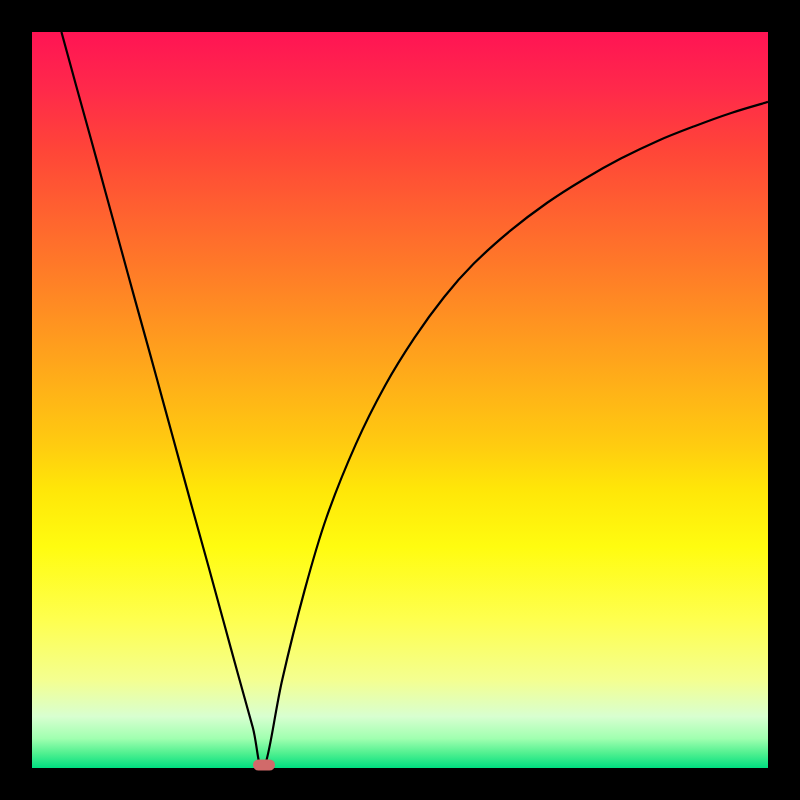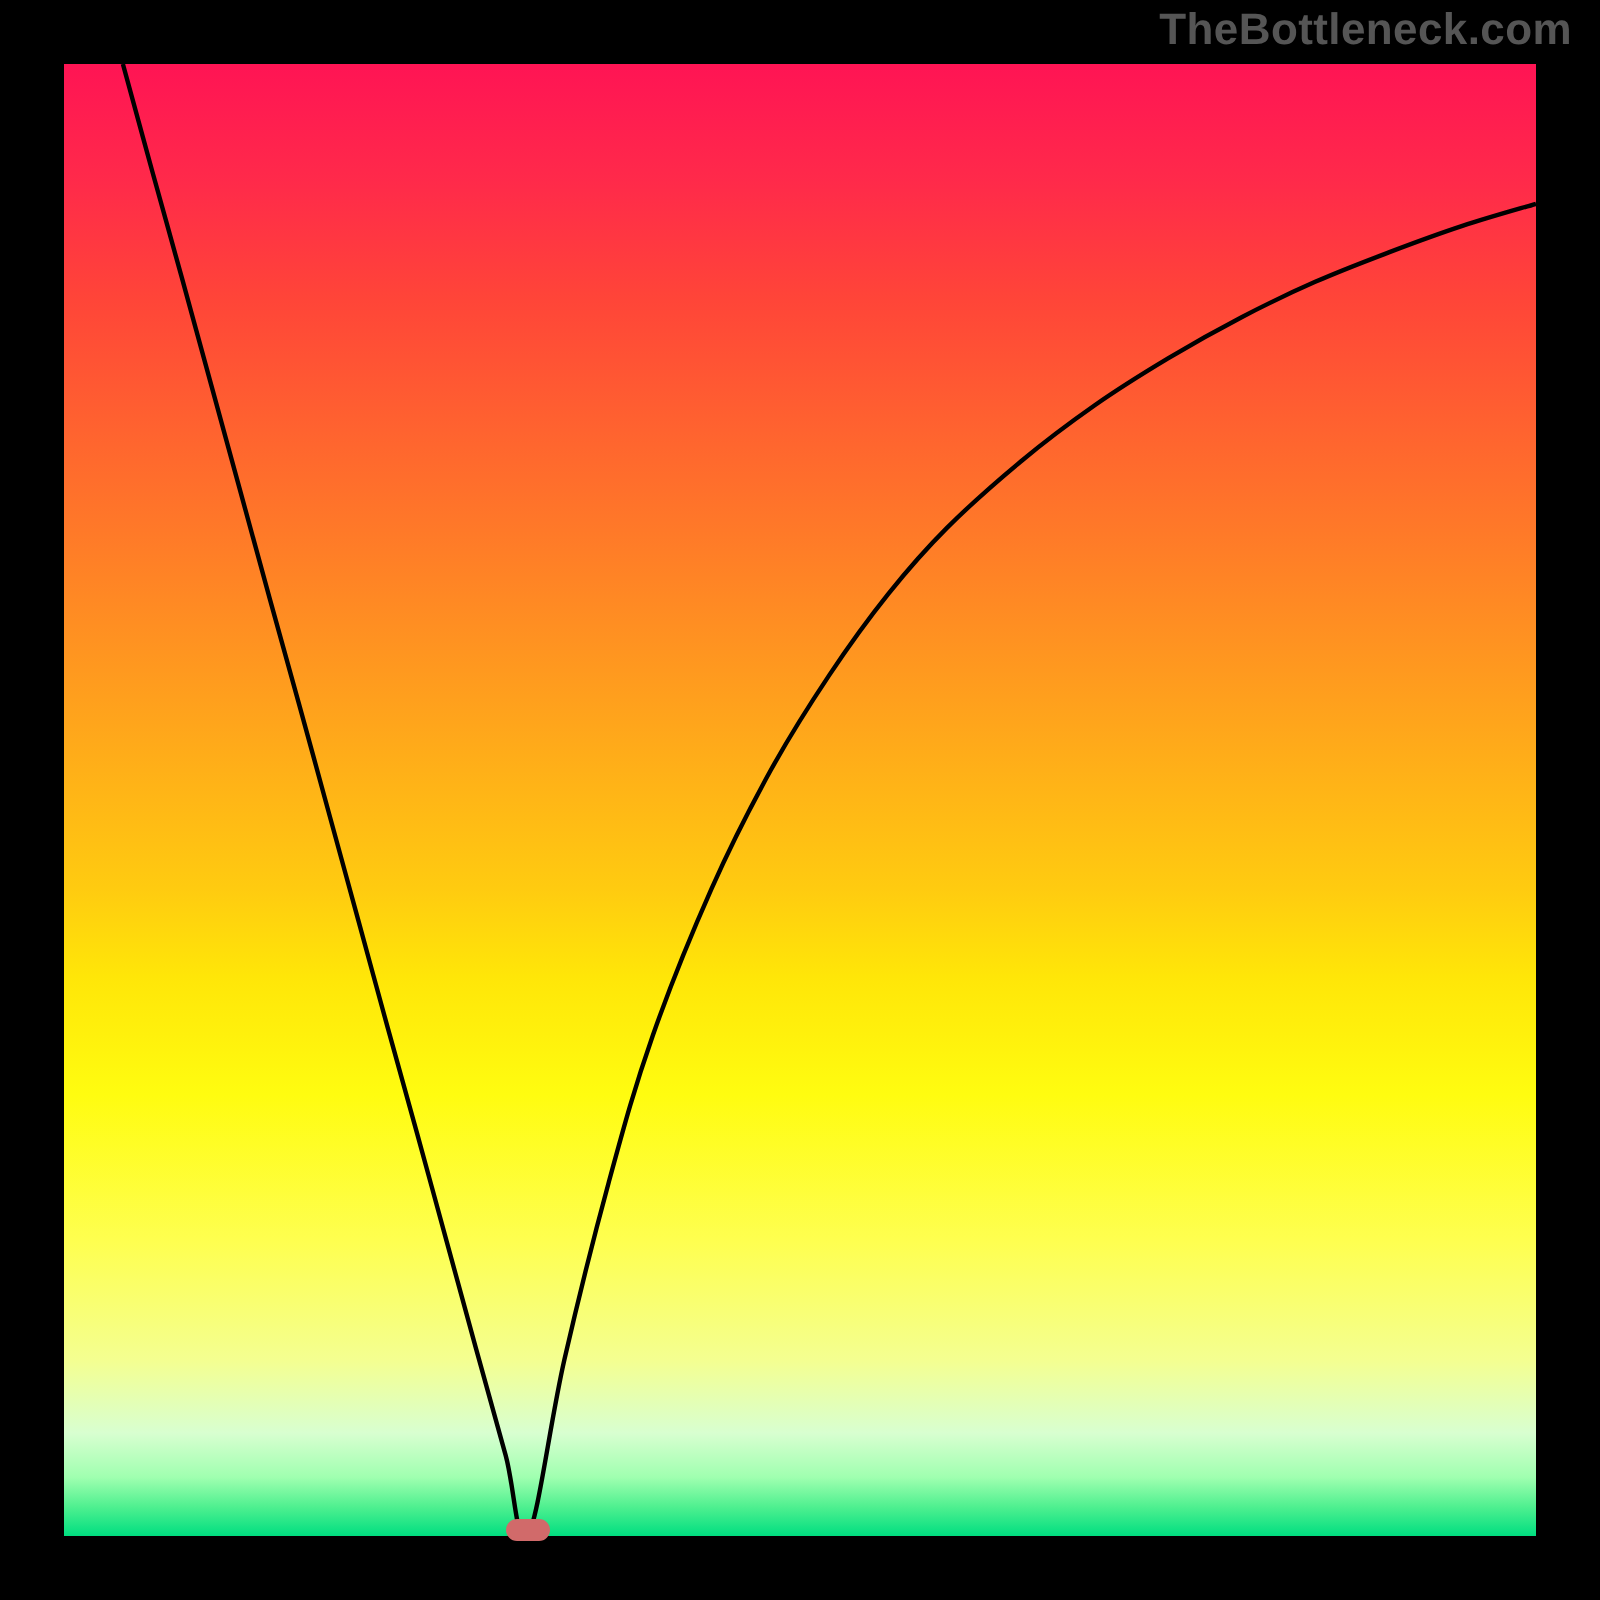--- a/index.html
+++ b/index.html
@@ -67,21 +67,20 @@
     background: #d16a6a;
     border-radius: 6px;
     transform: translate(-50%, -50%);
   }
 </style>
 </head>
 <body>
 
 <div class="frame">
 
-  <div class="watermark">TheBottleneck.com</div>
 
   <div class="plot">
     <svg class="curve" viewBox="0 0 736 736" preserveAspectRatio="none">
       <path id="curve-path" fill="none" stroke="#000" stroke-width="2.2" stroke-linejoin="round" d="M 29.44 0.00 C 32.09 9.67, 38.86 34.52, 44.16 53.73 C 49.46 72.94, 53.58 87.51, 58.88 106.72 C 64.18 125.93, 68.30 141.11, 73.60 160.45 C 78.90 179.79, 83.02 194.83, 88.32 214.18 C 93.62 233.52, 97.74 248.69, 103.04 267.90 C 108.34 287.11, 112.46 301.69, 117.76 320.90 C 123.06 340.11, 127.18 355.28, 132.48 374.62 C 137.78 393.97, 141.90 409.01, 147.20 428.35 C 152.50 447.69, 156.62 462.87, 161.92 482.08 C 167.22 501.29, 171.34 515.86, 176.64 535.07 C 181.94 554.28, 186.06 569.46, 191.36 588.80 C 196.66 608.14, 200.78 623.32, 206.08 642.53 C 211.38 661.74, 216.16 678.70, 220.80 695.52 C 225.44 712.34, 226.54 744.61, 231.84 736.00 C 237.14 727.39, 242.95 679.48, 250.24 647.68 C 257.53 615.88, 264.37 588.51, 272.32 559.36 C 280.27 530.21, 285.13 512.26, 294.40 485.76 C 303.67 459.26, 313.24 436.01, 323.84 412.16 C 334.44 388.31, 342.68 372.49, 353.28 353.28 C 363.88 334.07, 372.12 321.34, 382.72 305.44 C 393.32 289.54, 401.56 278.21, 412.16 264.96 C 422.76 251.71, 429.68 243.76, 441.60 231.84 C 453.52 219.92, 465.15 209.72, 478.40 198.72 C 491.65 187.72, 501.95 180.03, 515.20 170.75 C 528.45 161.48, 538.75 155.15, 552.00 147.20 C 565.25 139.25, 575.55 133.48, 588.80 126.59 C 602.05 119.70, 612.35 114.76, 625.60 108.93 C 638.85 103.10, 649.15 99.24, 662.40 94.21 C 675.65 89.17, 685.95 85.33, 699.20 80.96 C 712.45 76.59, 729.38 71.91, 736.00 69.92"></path>
     </svg>
     <div id="marker" class="marker" style="left: 231.84px; top: 733px;"></div>
   </div>
 
 </div>
 

